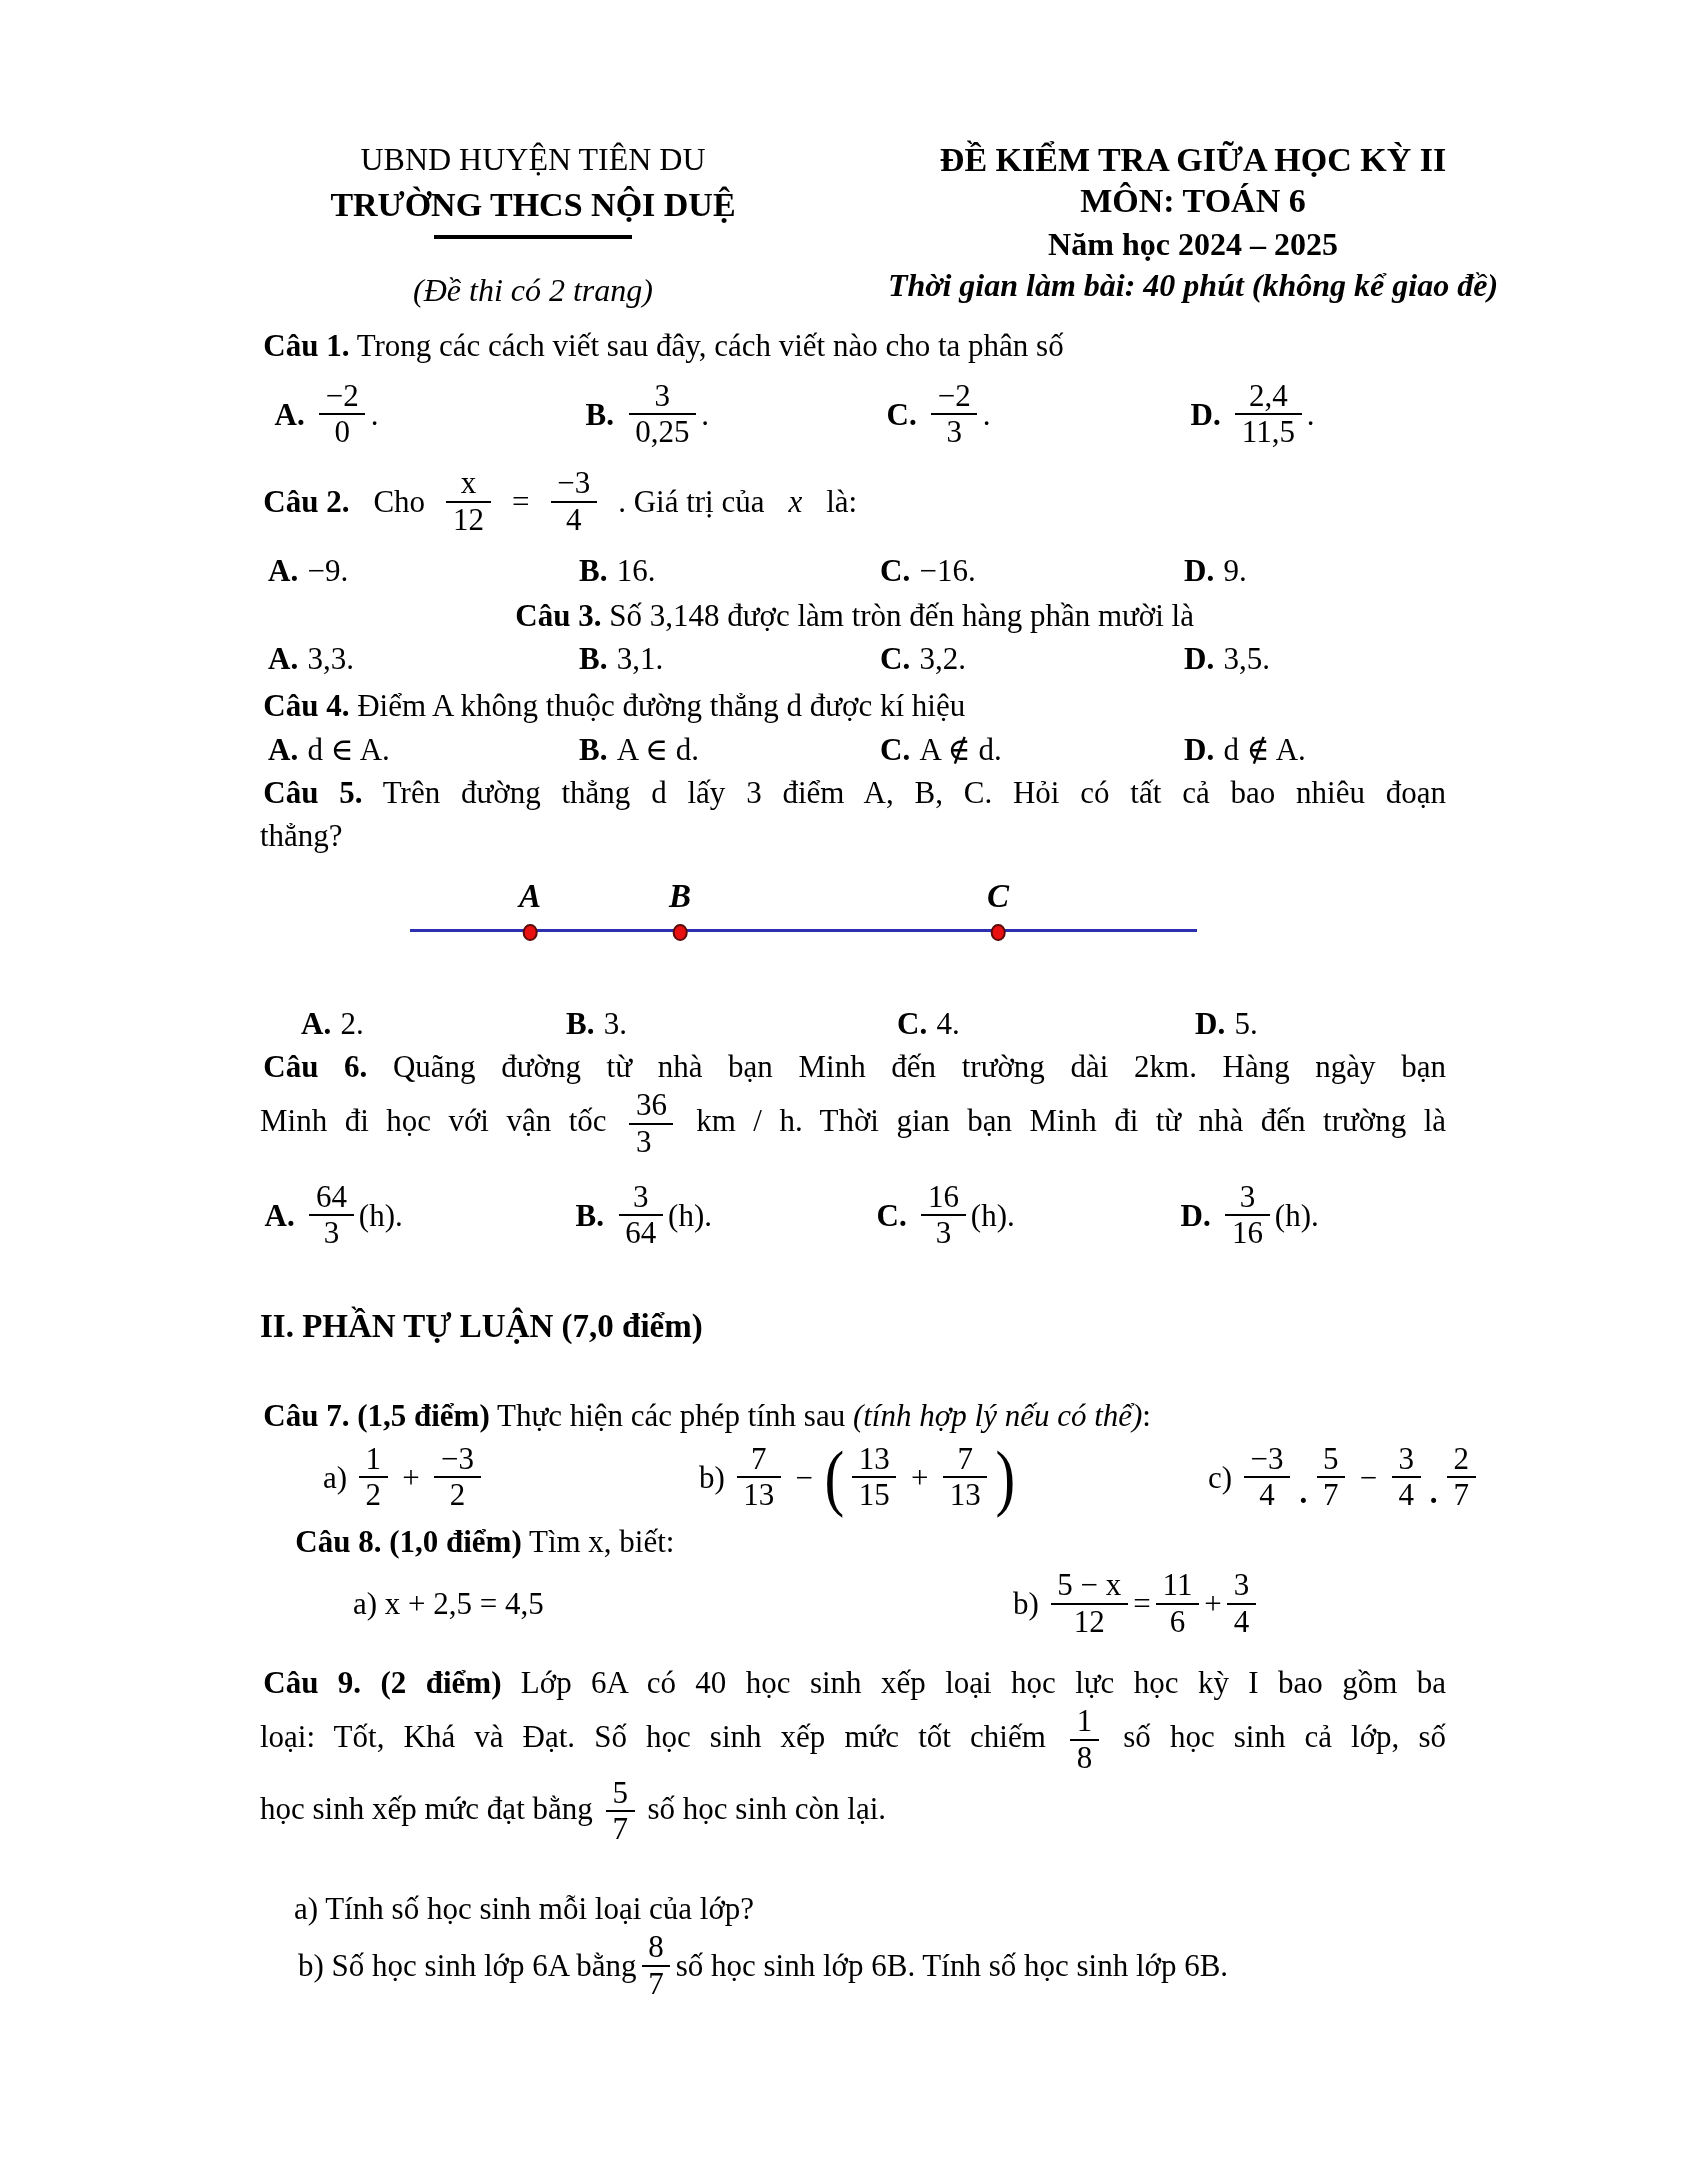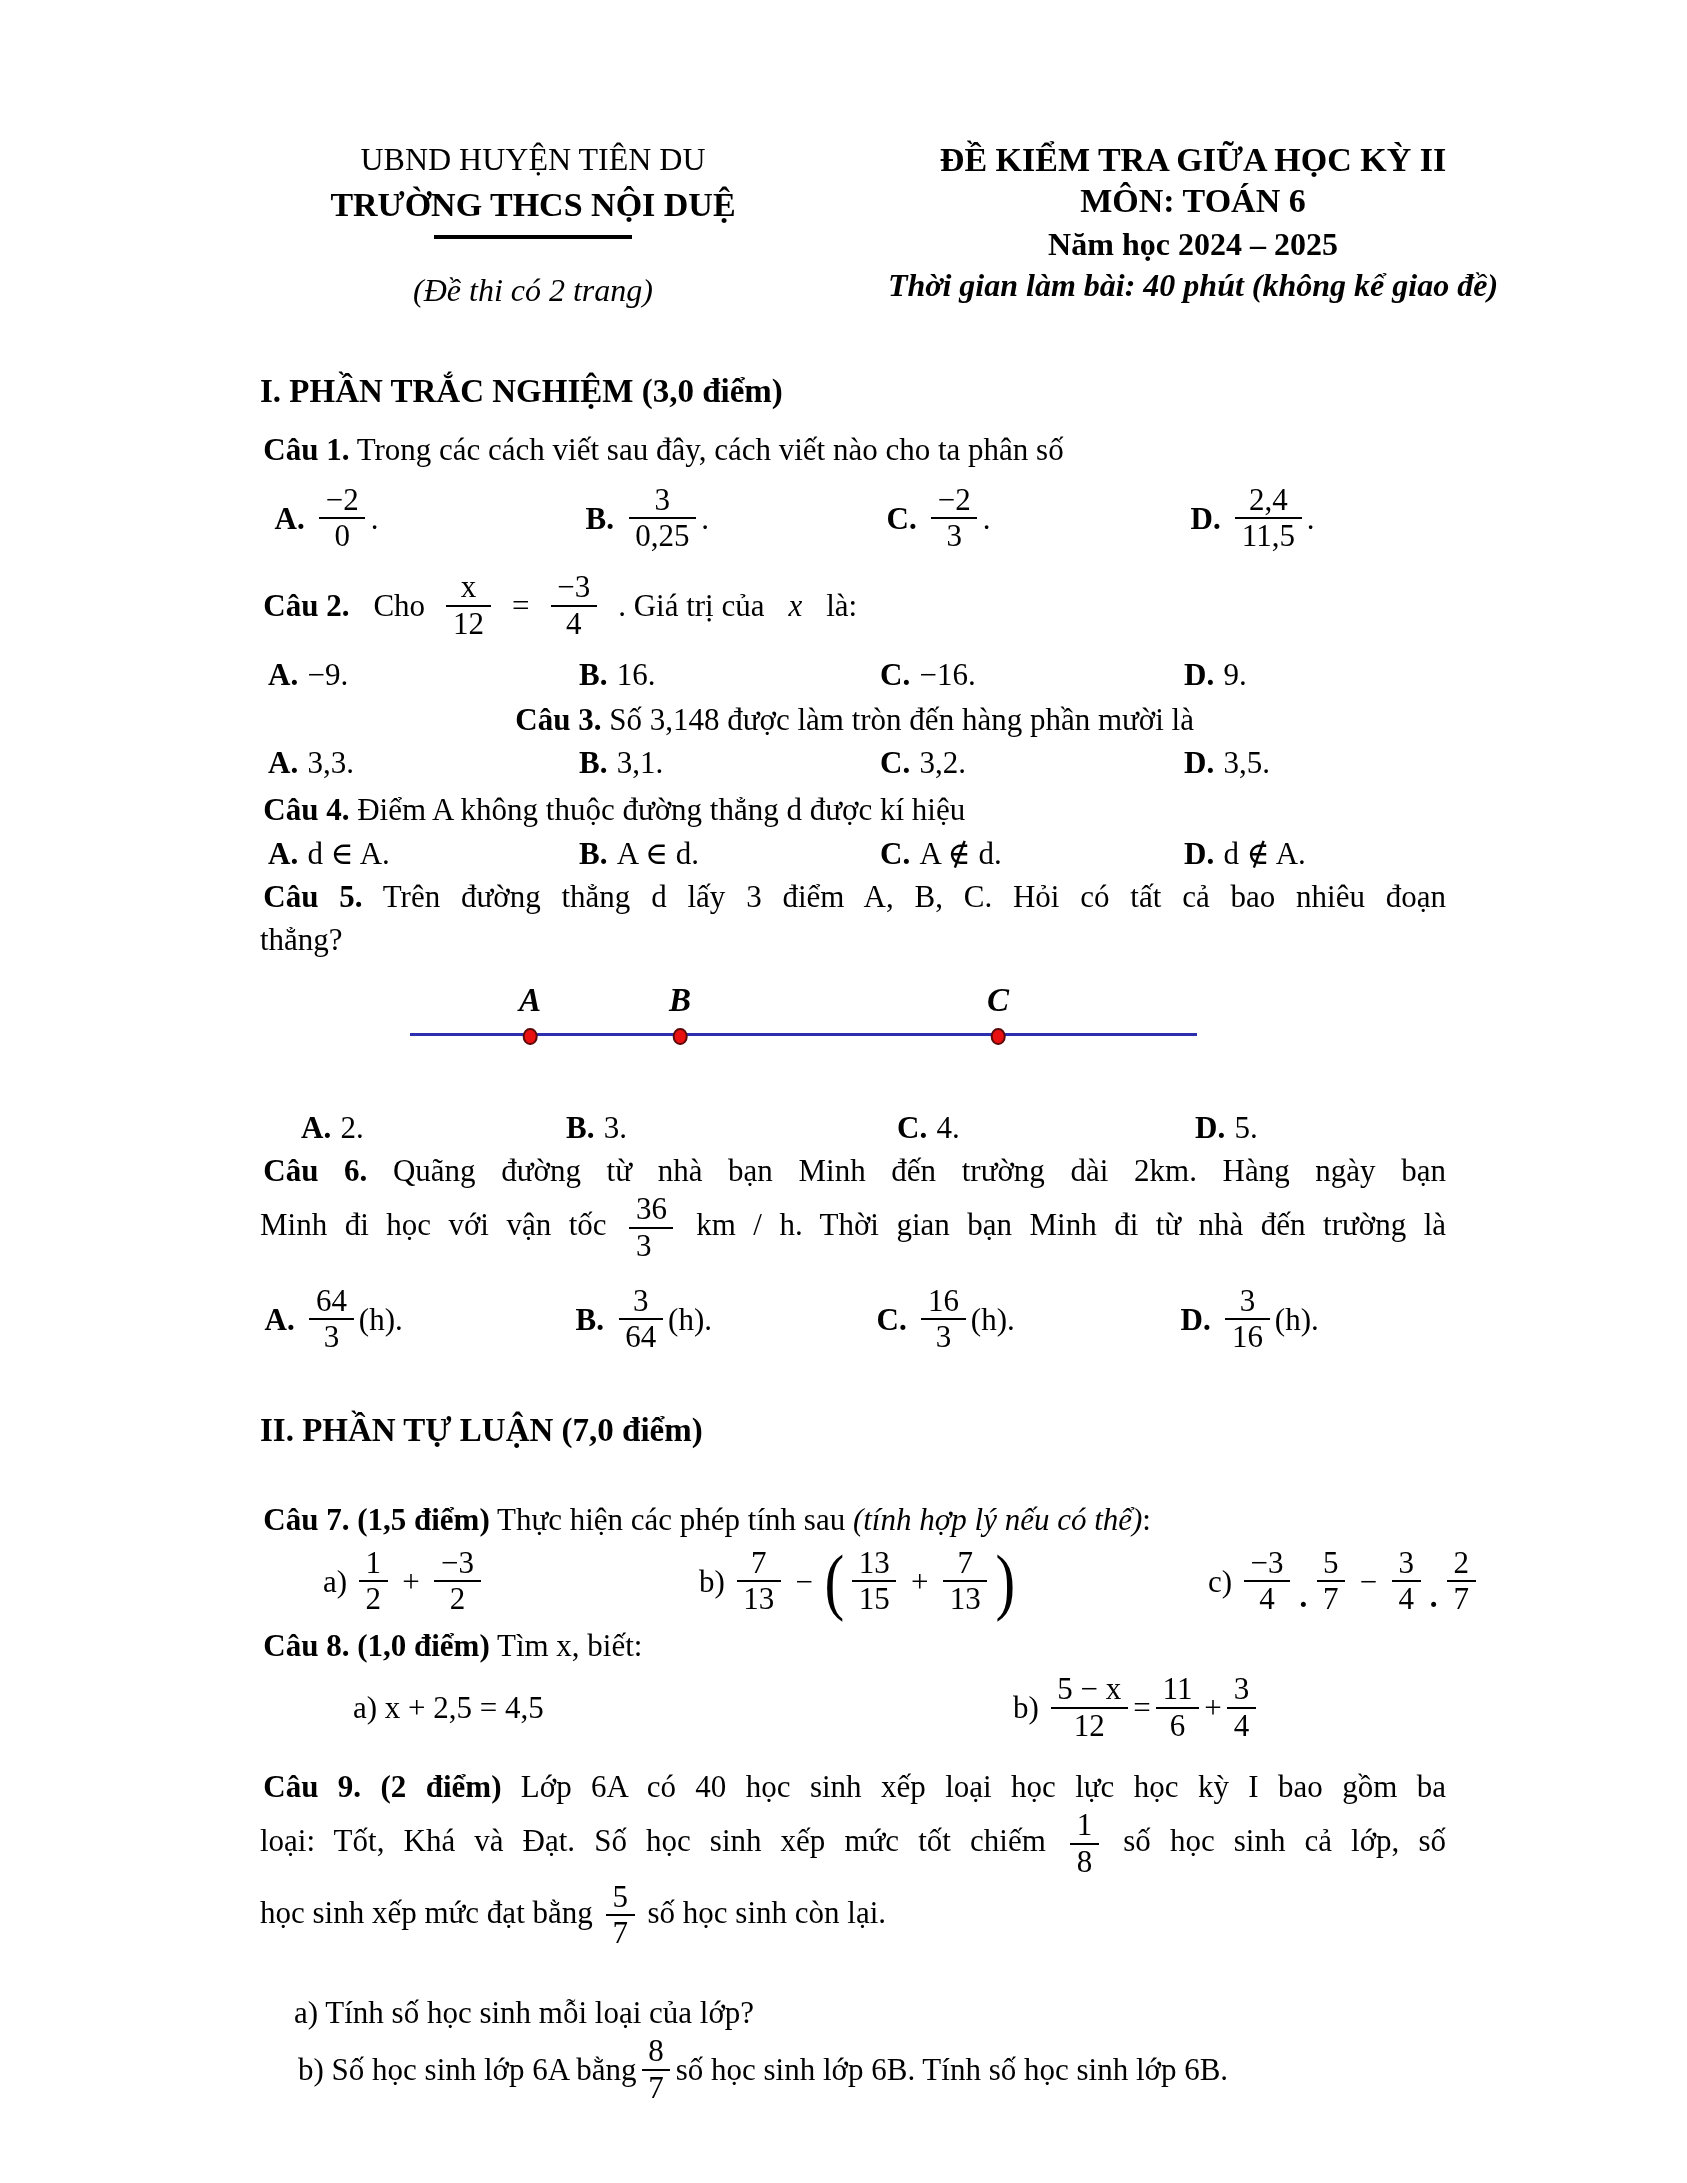--- a/index.html
+++ b/index.html
@@ -67,21 +67,20 @@
     <div class="h-right">
       <div class="h-r1">ĐỀ KIỂM TRA GIỮA HỌC KỲ II</div>
       <div class="h-r2">MÔN: TOÁN 6</div>
       <div class="h-r3">Năm học 2024 – 2025</div>
       <div class="h-r4">Thời gian làm bài: 40 phút (không kể giao đề)</div>
     </div>
   </div>
 
   <div class="content">
 
-    <div class="sec-heading" style="margin-top:61px;">I. PHẦN TRẮC NGHIỆM (3,0 điểm)</div>
 
     <div class="q-line" style="margin-top:15px;">
       <span class="q-label">Câu 1.</span><span> Trong các cách viết sau đây, cách viết nào cho ta phân số</span>
     </div>
     <div class="opt-row frac-row">
       <div class="opt-cell">
         <span class="letter">A.</span>
         <span class="frac">
             <span class="num">−2</span>
             <span class="den">0</span>
@@ -327,21 +326,21 @@
             <span class="den">4</span>
           </span>
         <span class="mdot">.</span>
         <span class="frac">
             <span class="num">2</span>
             <span class="den">7</span>
           </span>
       </div>
     </div>
 
-    <div class="q-line" style="margin-top:5.3px;">
+    <div class="q-line" style="margin-top:5.3px;margin-left:32px;">
       <span class="q-label">Câu 8. (1,0 điểm)</span><span>  Tìm x,  biết:</span>
     </div>
     <div class="q8-row">
       <div>a) x + 2,5 = 4,5</div>
       <div class="inline-eq">
         <span class="pfx" style="margin-right:6.6px;">b)</span>
         <span class="frac">
             <span class="num">5 − x</span>
             <span class="den">12</span>
           </span>

